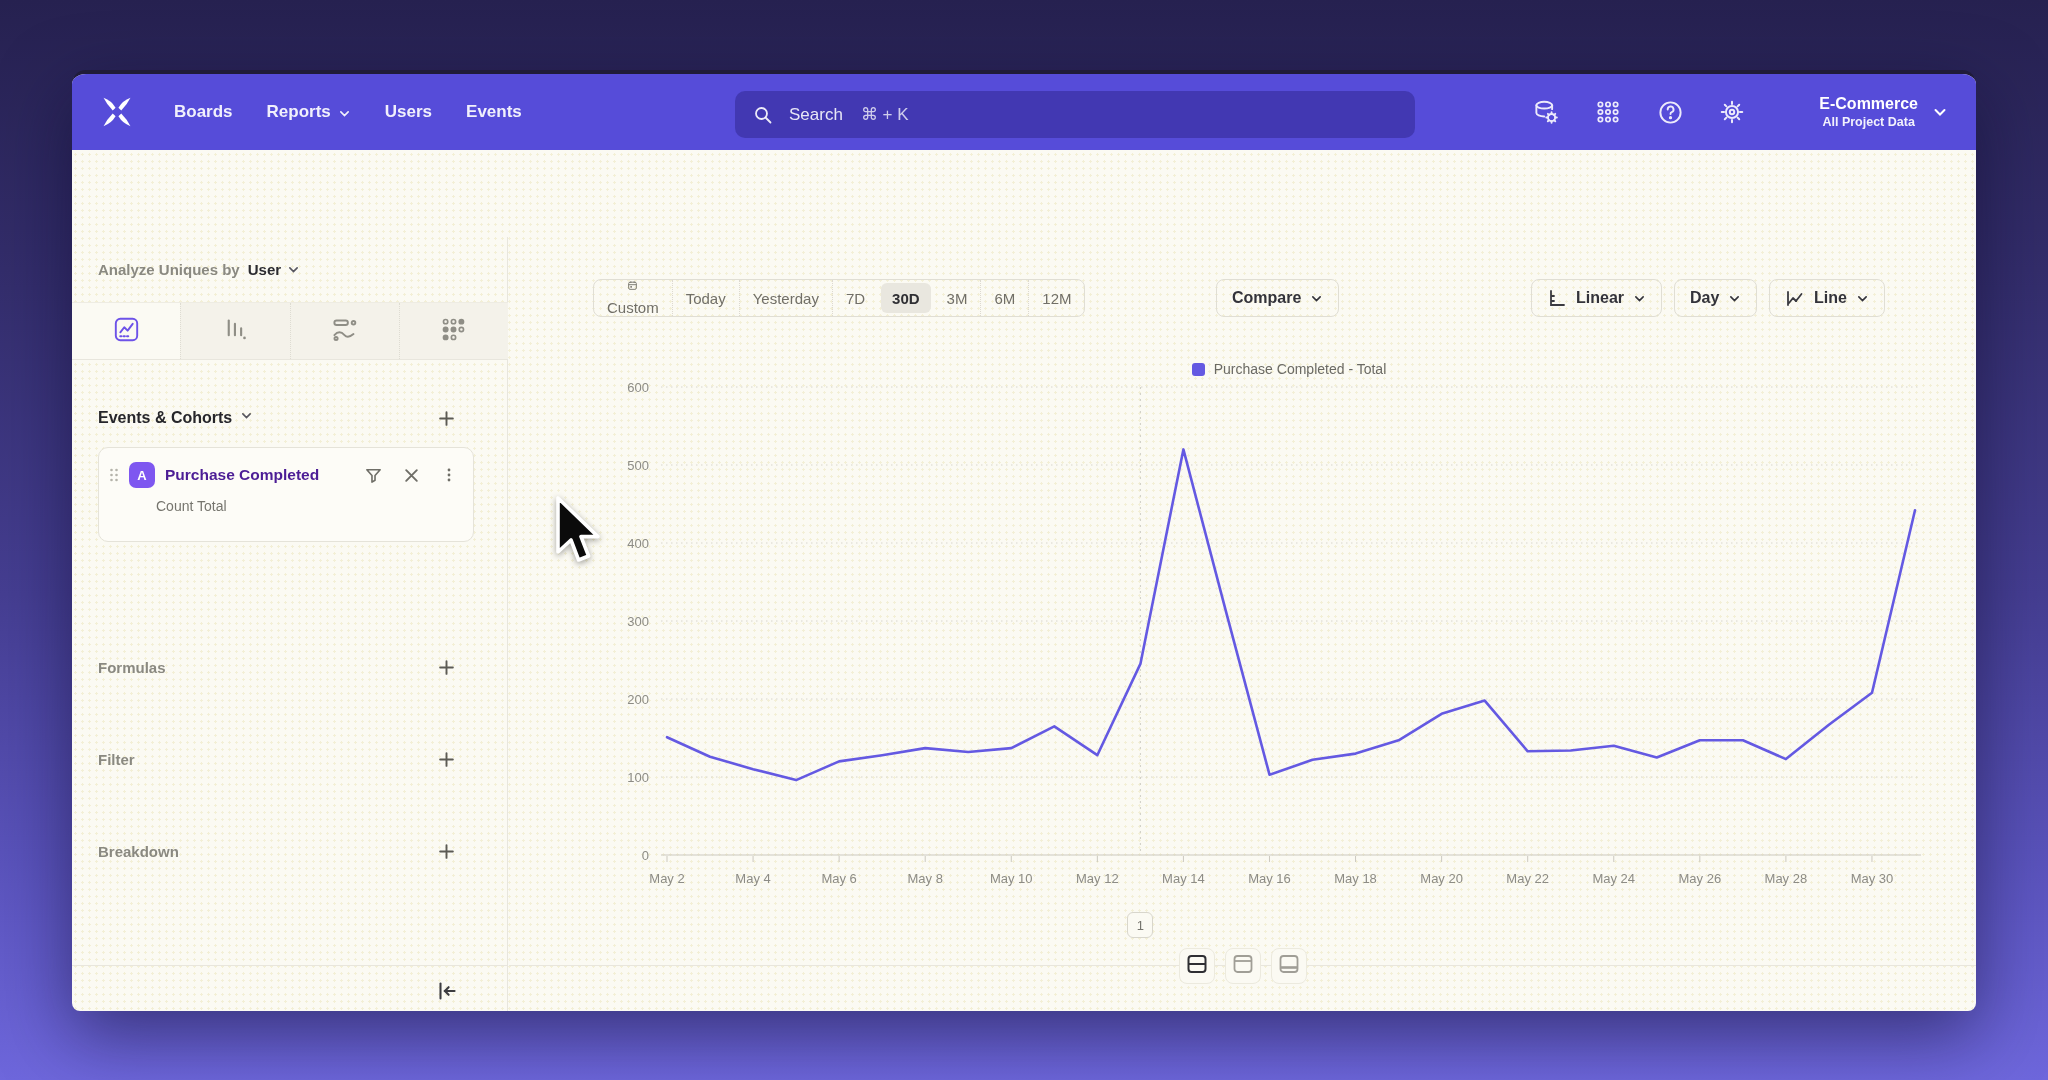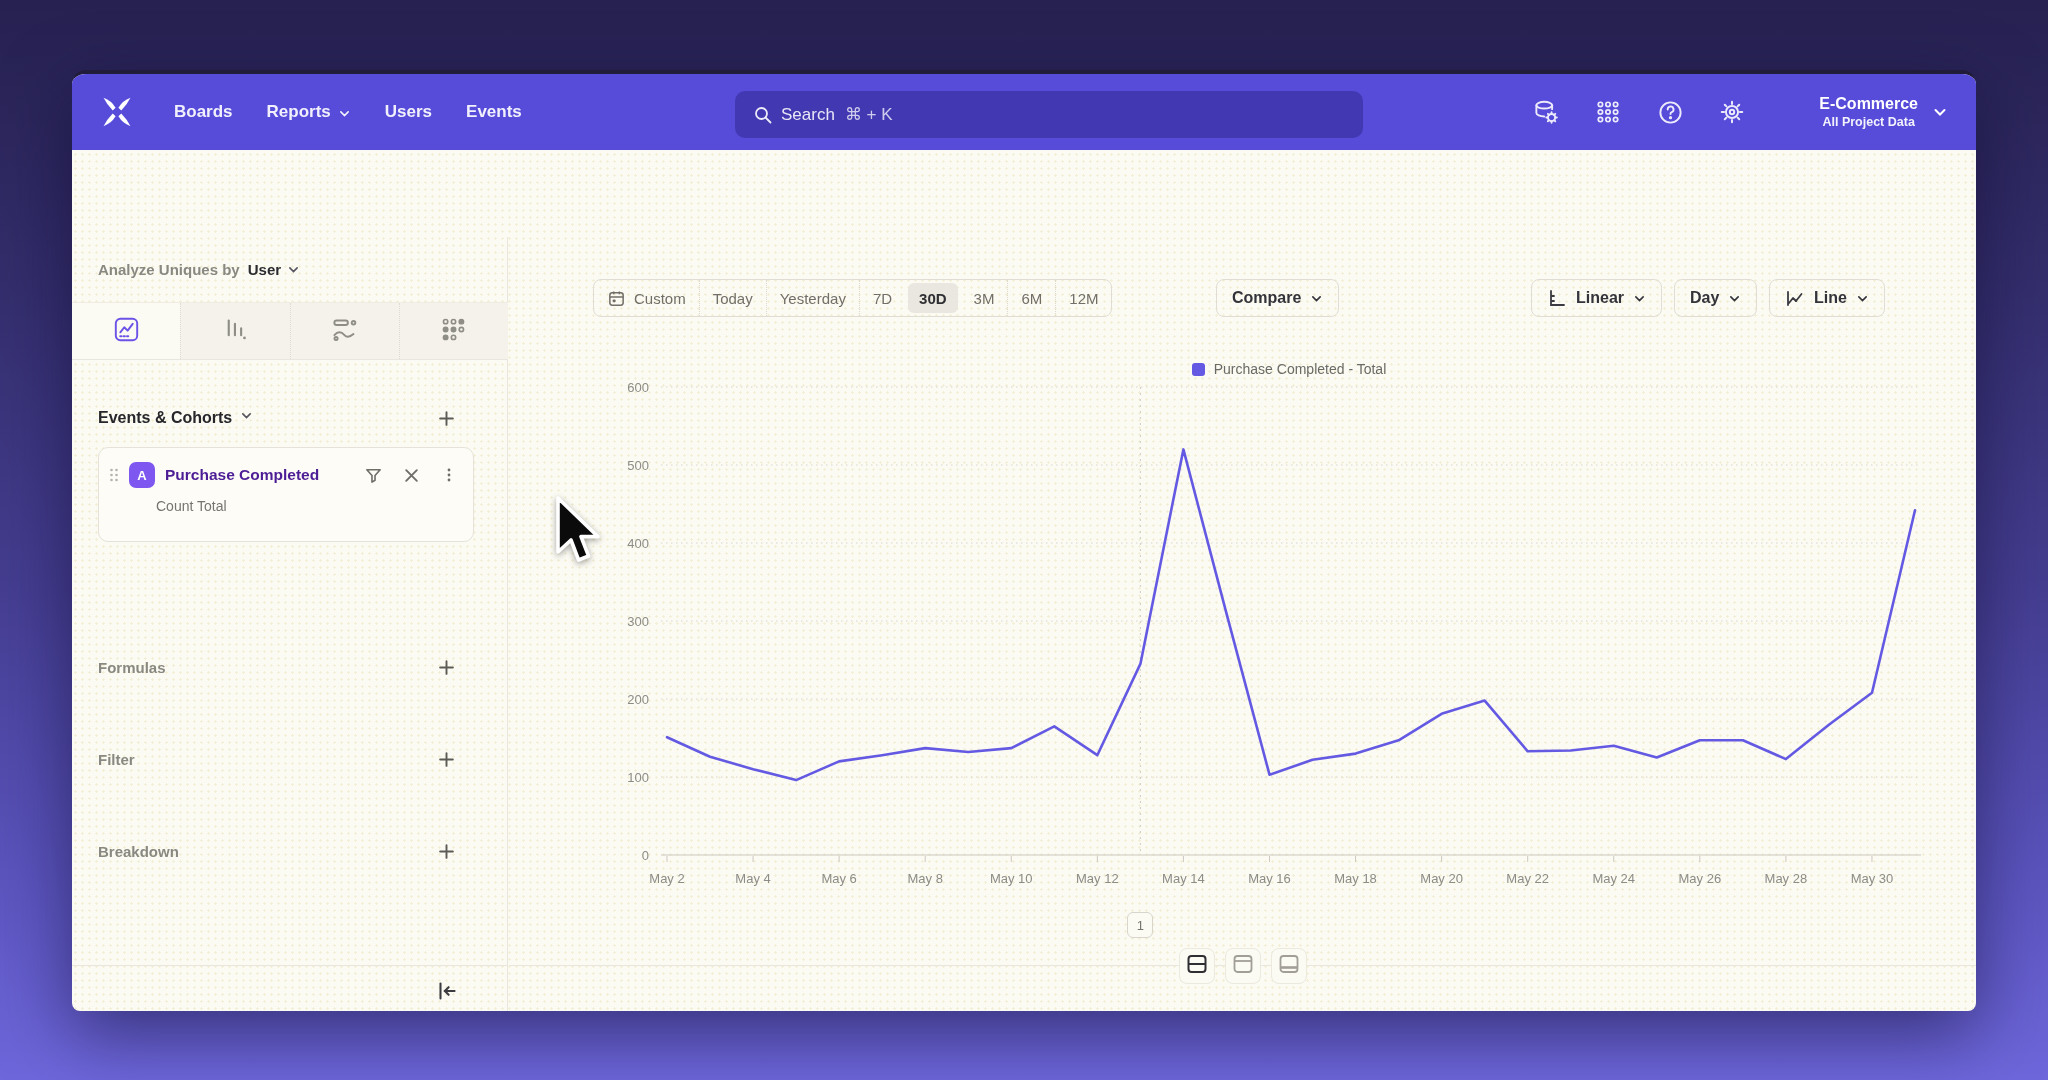--- a/index.html
+++ b/index.html
@@ -22,23 +22,23 @@
   
   .nav {
     position:absolute; left:0; top:0; width:100%; height:76px;
     background:#564cd9; display:flex; align-items:center; color:#f1f0fc;
   }
   .logo { width:34px; height:34px; margin-left:28px; flex:0 0 auto; }
   .nav-menu { display:flex; align-items:center; margin-left:40px; gap:34px; }
   .nav-item { display:flex; align-items:center; gap:7px; font-size:17px; font-weight:600; cursor:pointer; }
   .nav-item svg { margin-top:2px; }
   .search-bar {
-    position:absolute; left:663px; top:17px; width:628px; height:47px;
+    position:absolute; left:663px; top:17px; width:680px; height:47px;
     background:rgba(15,8,80,.28); border-radius:10px;
-    display:flex; align-items:center; padding:0 18px; gap:8px;
+    display:flex; align-items:center; padding:0 18px; gap:16px;
     color:rgba(255,255,255,.88); font-size:17px;
   }
   .search-kbd { opacity:.85; margin-left:2px; }
   .nav-right { position:absolute; right:28px; top:0; height:76px; display:flex; align-items:center; gap:34px; }
   .nav-icon { width:28px; height:28px; color:#eceafb; display:flex; align-items:center; justify-content:center; cursor:pointer; }
   .project-switch { display:flex; align-items:center; gap:14px; cursor:pointer; }
   .project-text { text-align:center;margin-left:39px; }
   .project-name { font-size:16px; font-weight:700; color:#fff; }
   .project-scope { font-size:12.5px; font-weight:700; color:rgba(255,255,255,.92); margin-top:2px; }
   
@@ -97,21 +97,21 @@
   .toolbar { position:absolute; left:0; top:42px; width:100%; height:40px; }
   .range-group {
     position:absolute; left:84px; top:0; display:flex; align-items:stretch;
     border:1px solid #e0ded4; border-radius:8px; height:38px; overflow:hidden;
   }
   .range-btn {
     display:flex; align-items:center; gap:8px; padding:0 13px; background:transparent;
     border:none; border-left:1px dotted #ddd9cf; color:#716f67; font-size:15px; font-weight:500;
     cursor:pointer; font-family:inherit;
   }
-  .range-btn:first-child { border-left:none; }
+  .range-btn:first-child { border-left:none;flex-direction:column; }
   .range-btn.selected { background:#e9e7df; border-radius:6px; margin:3px; padding:4px 11px; color:#2f2f33; font-weight:700; border-left:none; }
   .range-btn.selected + .range-btn { border-left:none; }
   .tb-btn {
     position:absolute; top:0; height:38px; display:flex; align-items:center; gap:9px;
     border:1px solid #e0ded4; border-radius:8px; background:transparent; padding:0 15px;
     font-size:16px; font-weight:700; color:#33333a; cursor:pointer; font-family:inherit;
   }
   .tb-btn .tb-icon { color:#3a3a40; display:flex; }
   .legend { position:absolute; left:147px; top:124px; width:1266px; display:flex; align-items:center; justify-content:center; gap:9px; }
   .legend-swatch { width:13px; height:13px; border-radius:3px; }

